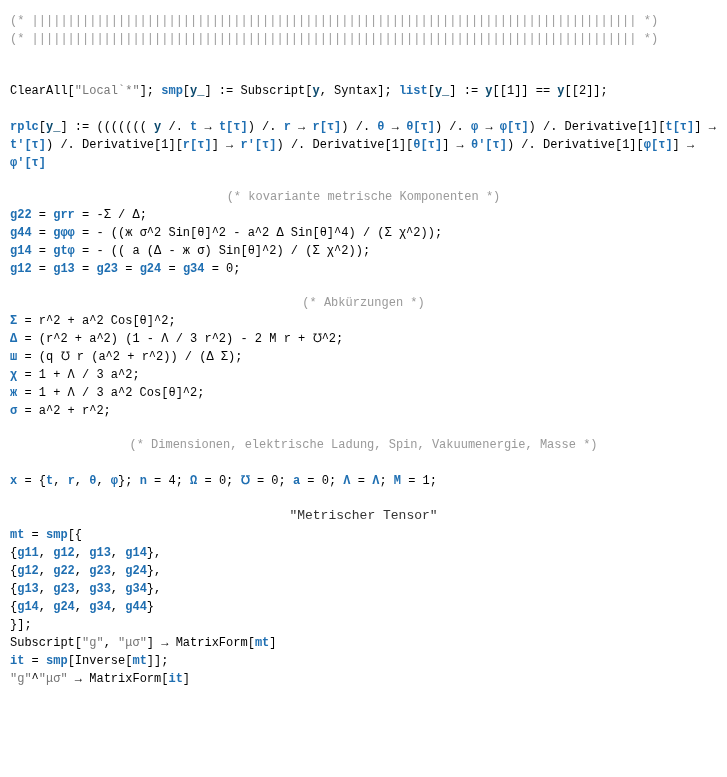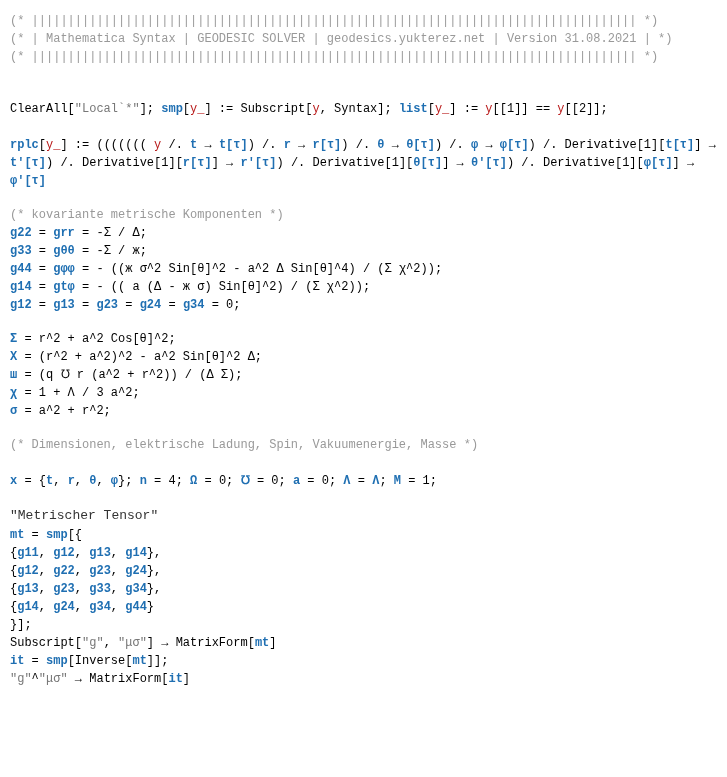--- a/index.html
+++ b/index.html
@@ -9,61 +9,61 @@
     color: #000;
     margin: 0;
     padding: 12px 10px;
     line-height: 1.5;
     width: 727px;
     box-sizing: border-box;
   }
   .line { white-space: pre-wrap; }
   .cmt { color: #999; }
   .var { color: #1f6fb2; font-weight: bold; }
-  .sym { color: #b91c1c; font-weight: normal; }
+  .sym { color: #0c4a6e; font-weight: bold; }
   .str { color: #777; }
-  .center { text-align: left; }
+  .center { text-align: center; }
   .gap2 { height: 16px; }
   .bigstr { font-size: 13px; color: #333; }
 </style>
 </head>
 <body>
 
 <div>
 
 <div class="line cmt">(* |||||||||||||||||||||||||||||||||||||||||||||||||||||||||||||||||||||||||||||||||||| *)</div>
-<div class="line cmt">(* | Mathematica Syntax | GEODESIC SOLVER | geodesics.yukterez.net | Version 31.08.2021 | *)</div>
 <div class="line cmt">(* |||||||||||||||||||||||||||||||||||||||||||||||||||||||||||||||||||||||||||||||||||| *)</div>
 
 <div class="gap2"></div>
 
 <div class="line">
 <span>ClearAll[</span><span class="str">"Local`*"</span><span>]; </span><span class="var">smp</span><span>[</span><span class="sym">y_</span><span>] := Subscript[</span><span class="sym">y</span><span>, Syntax]; </span><span class="var">list</span><span>[</span><span class="sym">y_</span><span>] := </span><span class="sym">y</span><span>[[1]] == </span><span class="sym">y</span><span>[[2]];</span>
 </div>
 
 <div class="line">
 <span class="var">rplc</span><span>[</span><span class="sym">y_</span><span>] := ((((((( </span><span class="sym">y</span><span> /. </span><span class="var">t</span><span> → </span><span class="var">t[τ]</span><span>) /. </span><span class="var">r</span><span> → </span><span class="var">r[τ]</span><span>) /. </span><span class="var">θ</span><span> → </span><span class="var">θ[τ]</span><span>) /. </span><span class="var">φ</span><span> → </span><span class="var">φ[τ]</span><span>) /. Derivative[1][</span><span class="var">t[τ]</span><span>] → </span>
 <span class="var">t'[τ]</span><span>) /. Derivative[1][</span><span class="var">r[τ]</span><span>] → </span><span class="var">r'[τ]</span><span>) /. Derivative[1][</span><span class="var">θ[τ]</span><span>] → </span><span class="var">θ'[τ]</span><span>) /. Derivative[1][</span><span class="var">φ[τ]</span><span>] → </span><span class="var">φ'[τ]</span>
 </div>
 
 <div class="gap2"></div>
 <div class="line cmt center">(* kovariante metrische Komponenten *)</div>
 
 <div class="line"><span class="var">g22</span><span> = </span><span class="var">grr</span><span> = -Σ / Δ;</span></div>
-<div class="line"><span class="var">g33</span><span> = </span><span class="var">gθθ</span><span> = -Σ / ж;</span></div>
 <div class="line"><span class="var">g44</span><span> = </span><span class="var">gφφ</span><span> = - ((ж σ^2 Sin[θ]^2 - a^2 Δ Sin[θ]^4) / (Σ χ^2));</span></div>
 <div class="line"><span class="var">g14</span><span> = </span><span class="var">gtφ</span><span> = - (( a (Δ - ж σ) Sin[θ]^2) / (Σ χ^2));</span></div>
 <div class="line"><span class="var">g12</span><span> = </span><span class="var">g13</span><span> = </span><span class="var">g23</span><span> = </span><span class="var">g24</span><span> = </span><span class="var">g34</span><span> = 0;</span></div>
 
 <div class="gap2"></div>
+<div class="line cmt center">(* Abkürzungen *)</div>
 
 <div class="line"><span class="var">Σ</span><span> = r^2 + a^2 Cos[θ]^2;</span></div>
-<div class="line"><span class="var">Χ</span><span> = (r^2 + a^2)^2 - a^2 Sin[θ]^2 Δ;</span></div>
+<div class="line"><span class="var">Δ</span><span> = (r^2 + a^2) (1 - Λ / 3 r^2) - 2 M r + ℧^2;</span></div>
 <div class="line"><span class="var">ш</span><span> = (q ℧ r (a^2 + r^2)) / (Δ Σ);</span></div>
 <div class="line"><span class="var">χ</span><span> = 1 + Λ / 3 a^2;</span></div>
+<div class="line"><span class="var">ж</span><span> = 1 + Λ / 3 a^2 Cos[θ]^2;</span></div>
 <div class="line"><span class="var">σ</span><span> = a^2 + r^2;</span></div>
 
 <div class="gap2"></div>
 <div class="line cmt center">(* Dimensionen, elektrische Ladung, Spin, Vakuumenergie, Masse *)</div>
 
 <div class="line">
 <span class="var">x</span><span> = {</span><span class="var">t</span><span>, </span><span class="var">r</span><span>, </span><span class="var">θ</span><span>, </span><span class="var">φ</span><span>}; </span><span class="var">n</span><span> = 4; </span><span class="var">Ω</span><span> = 0; </span><span class="var">℧</span><span> = 0; </span><span class="var">a</span><span> = 0; </span><span class="var">Λ</span><span> = </span><span class="var">Λ</span><span>; </span><span class="var">M</span><span> = 1;</span>
 </div>
 
 <div class="gap2"></div>

